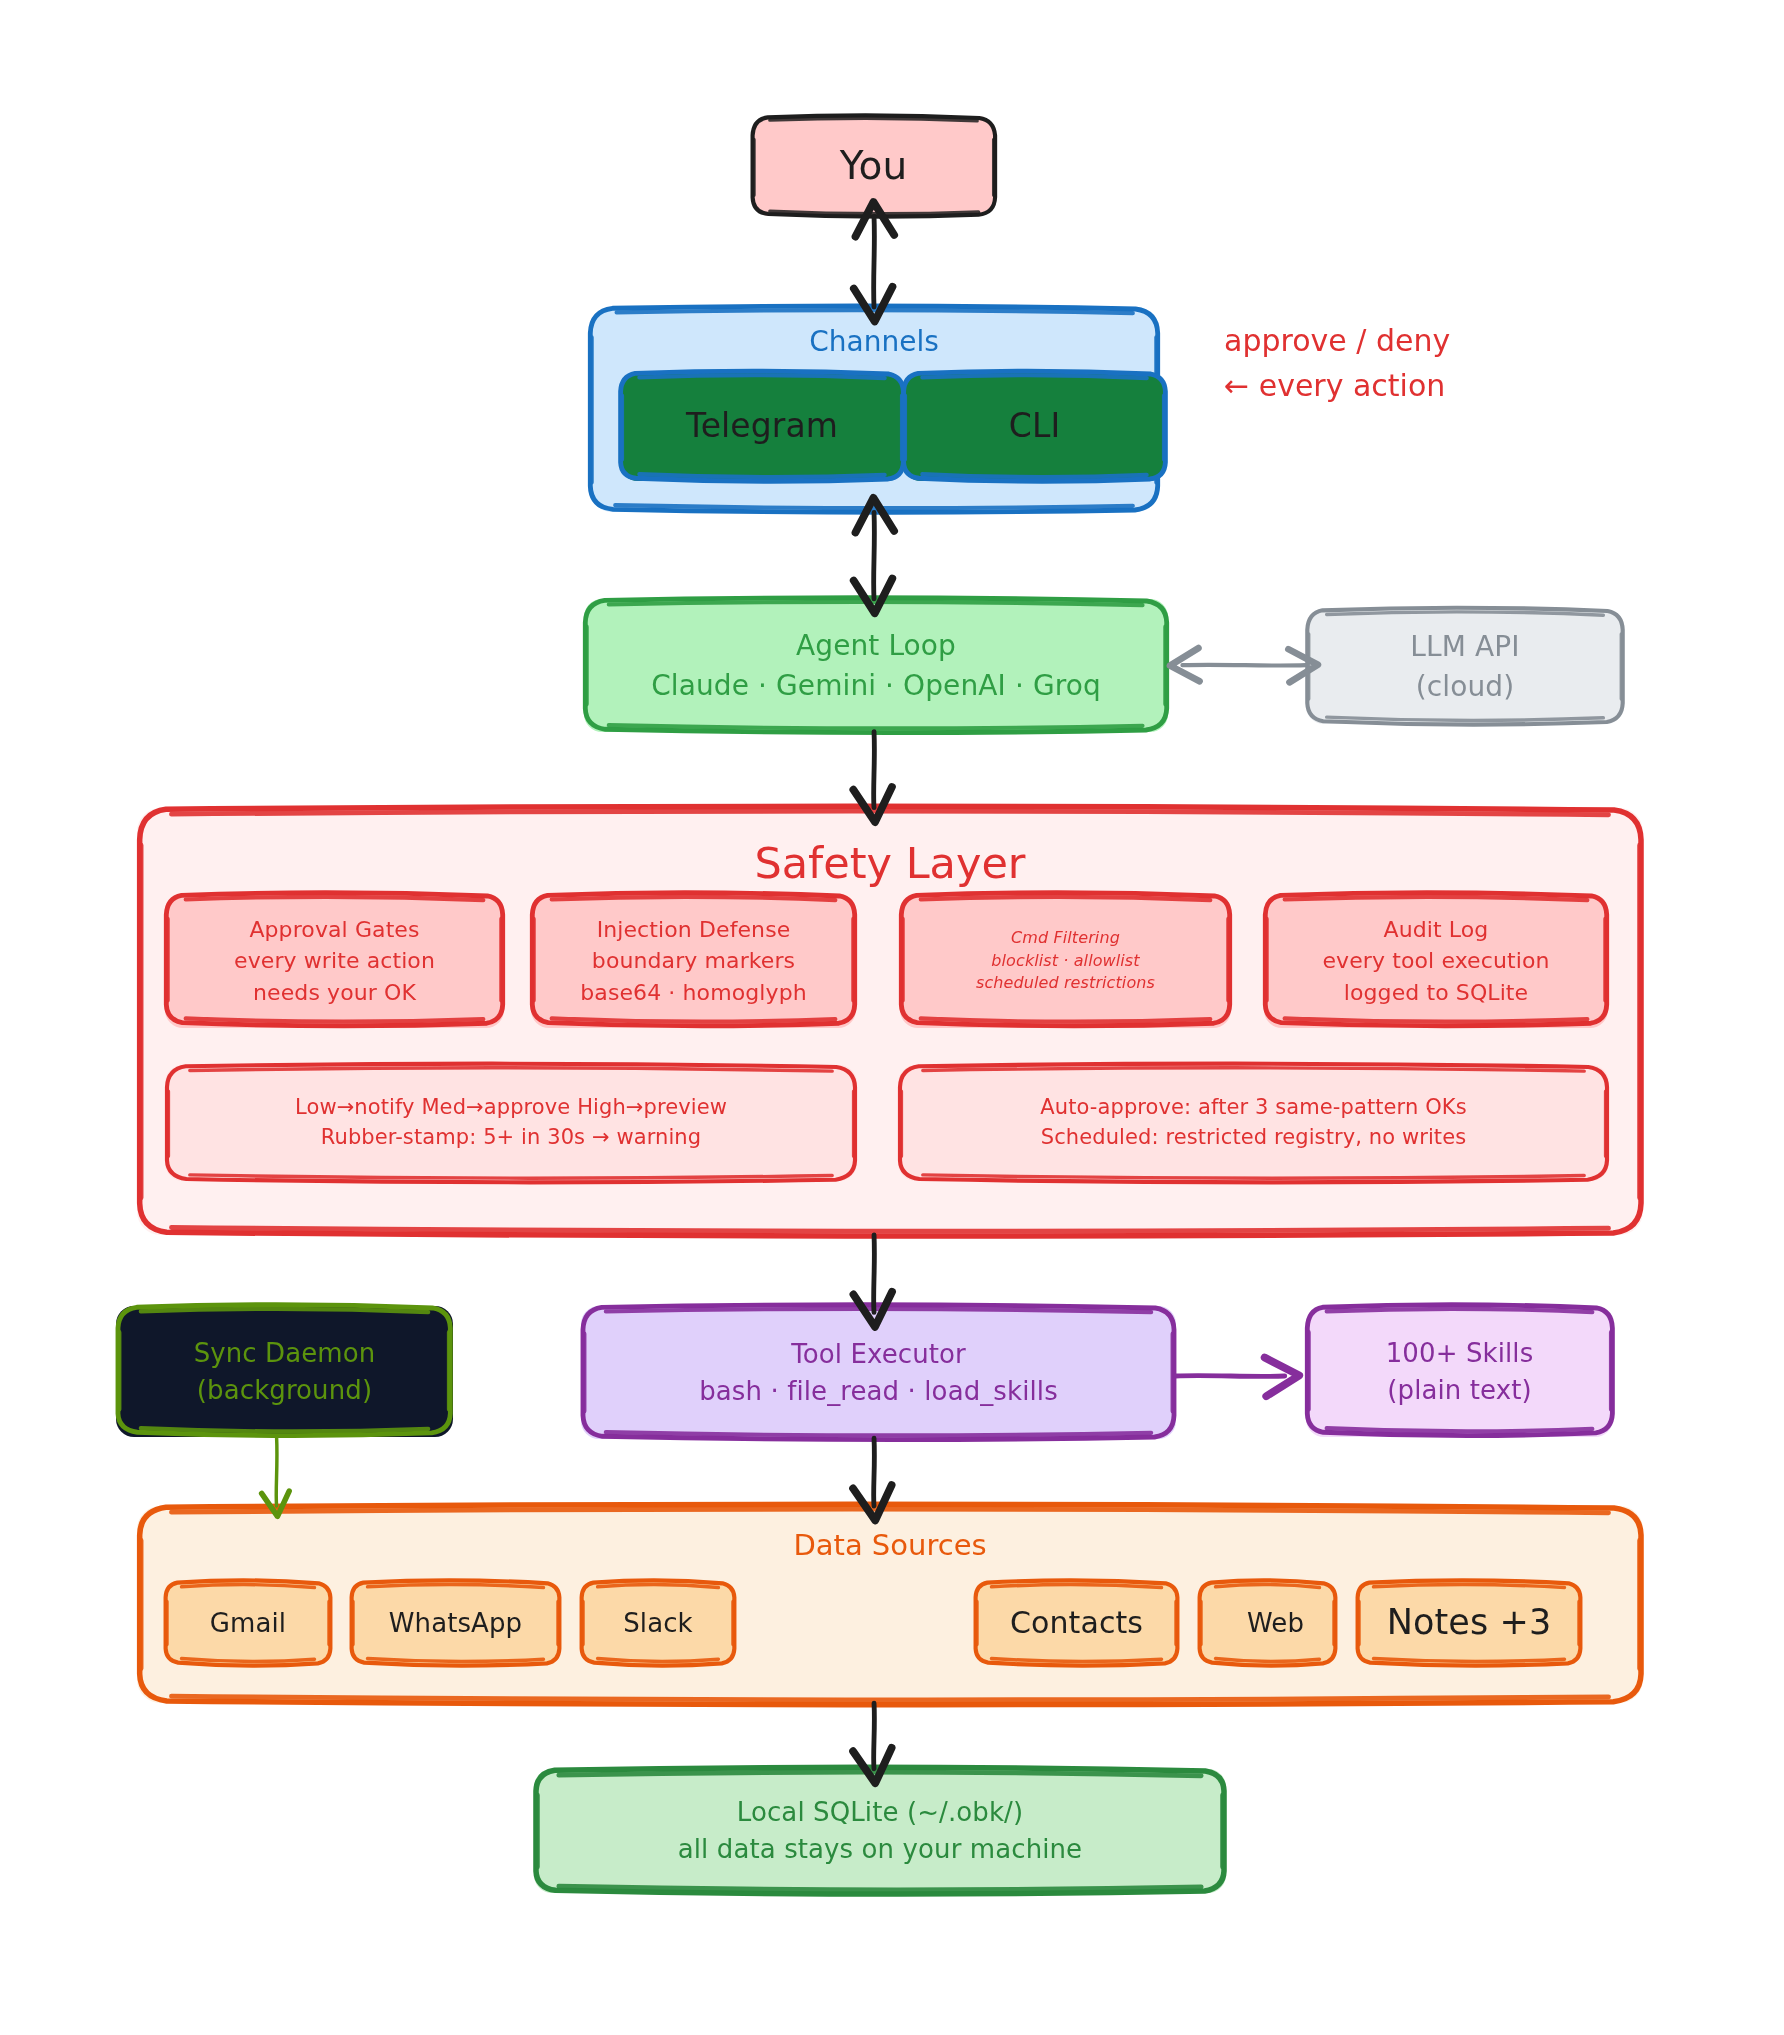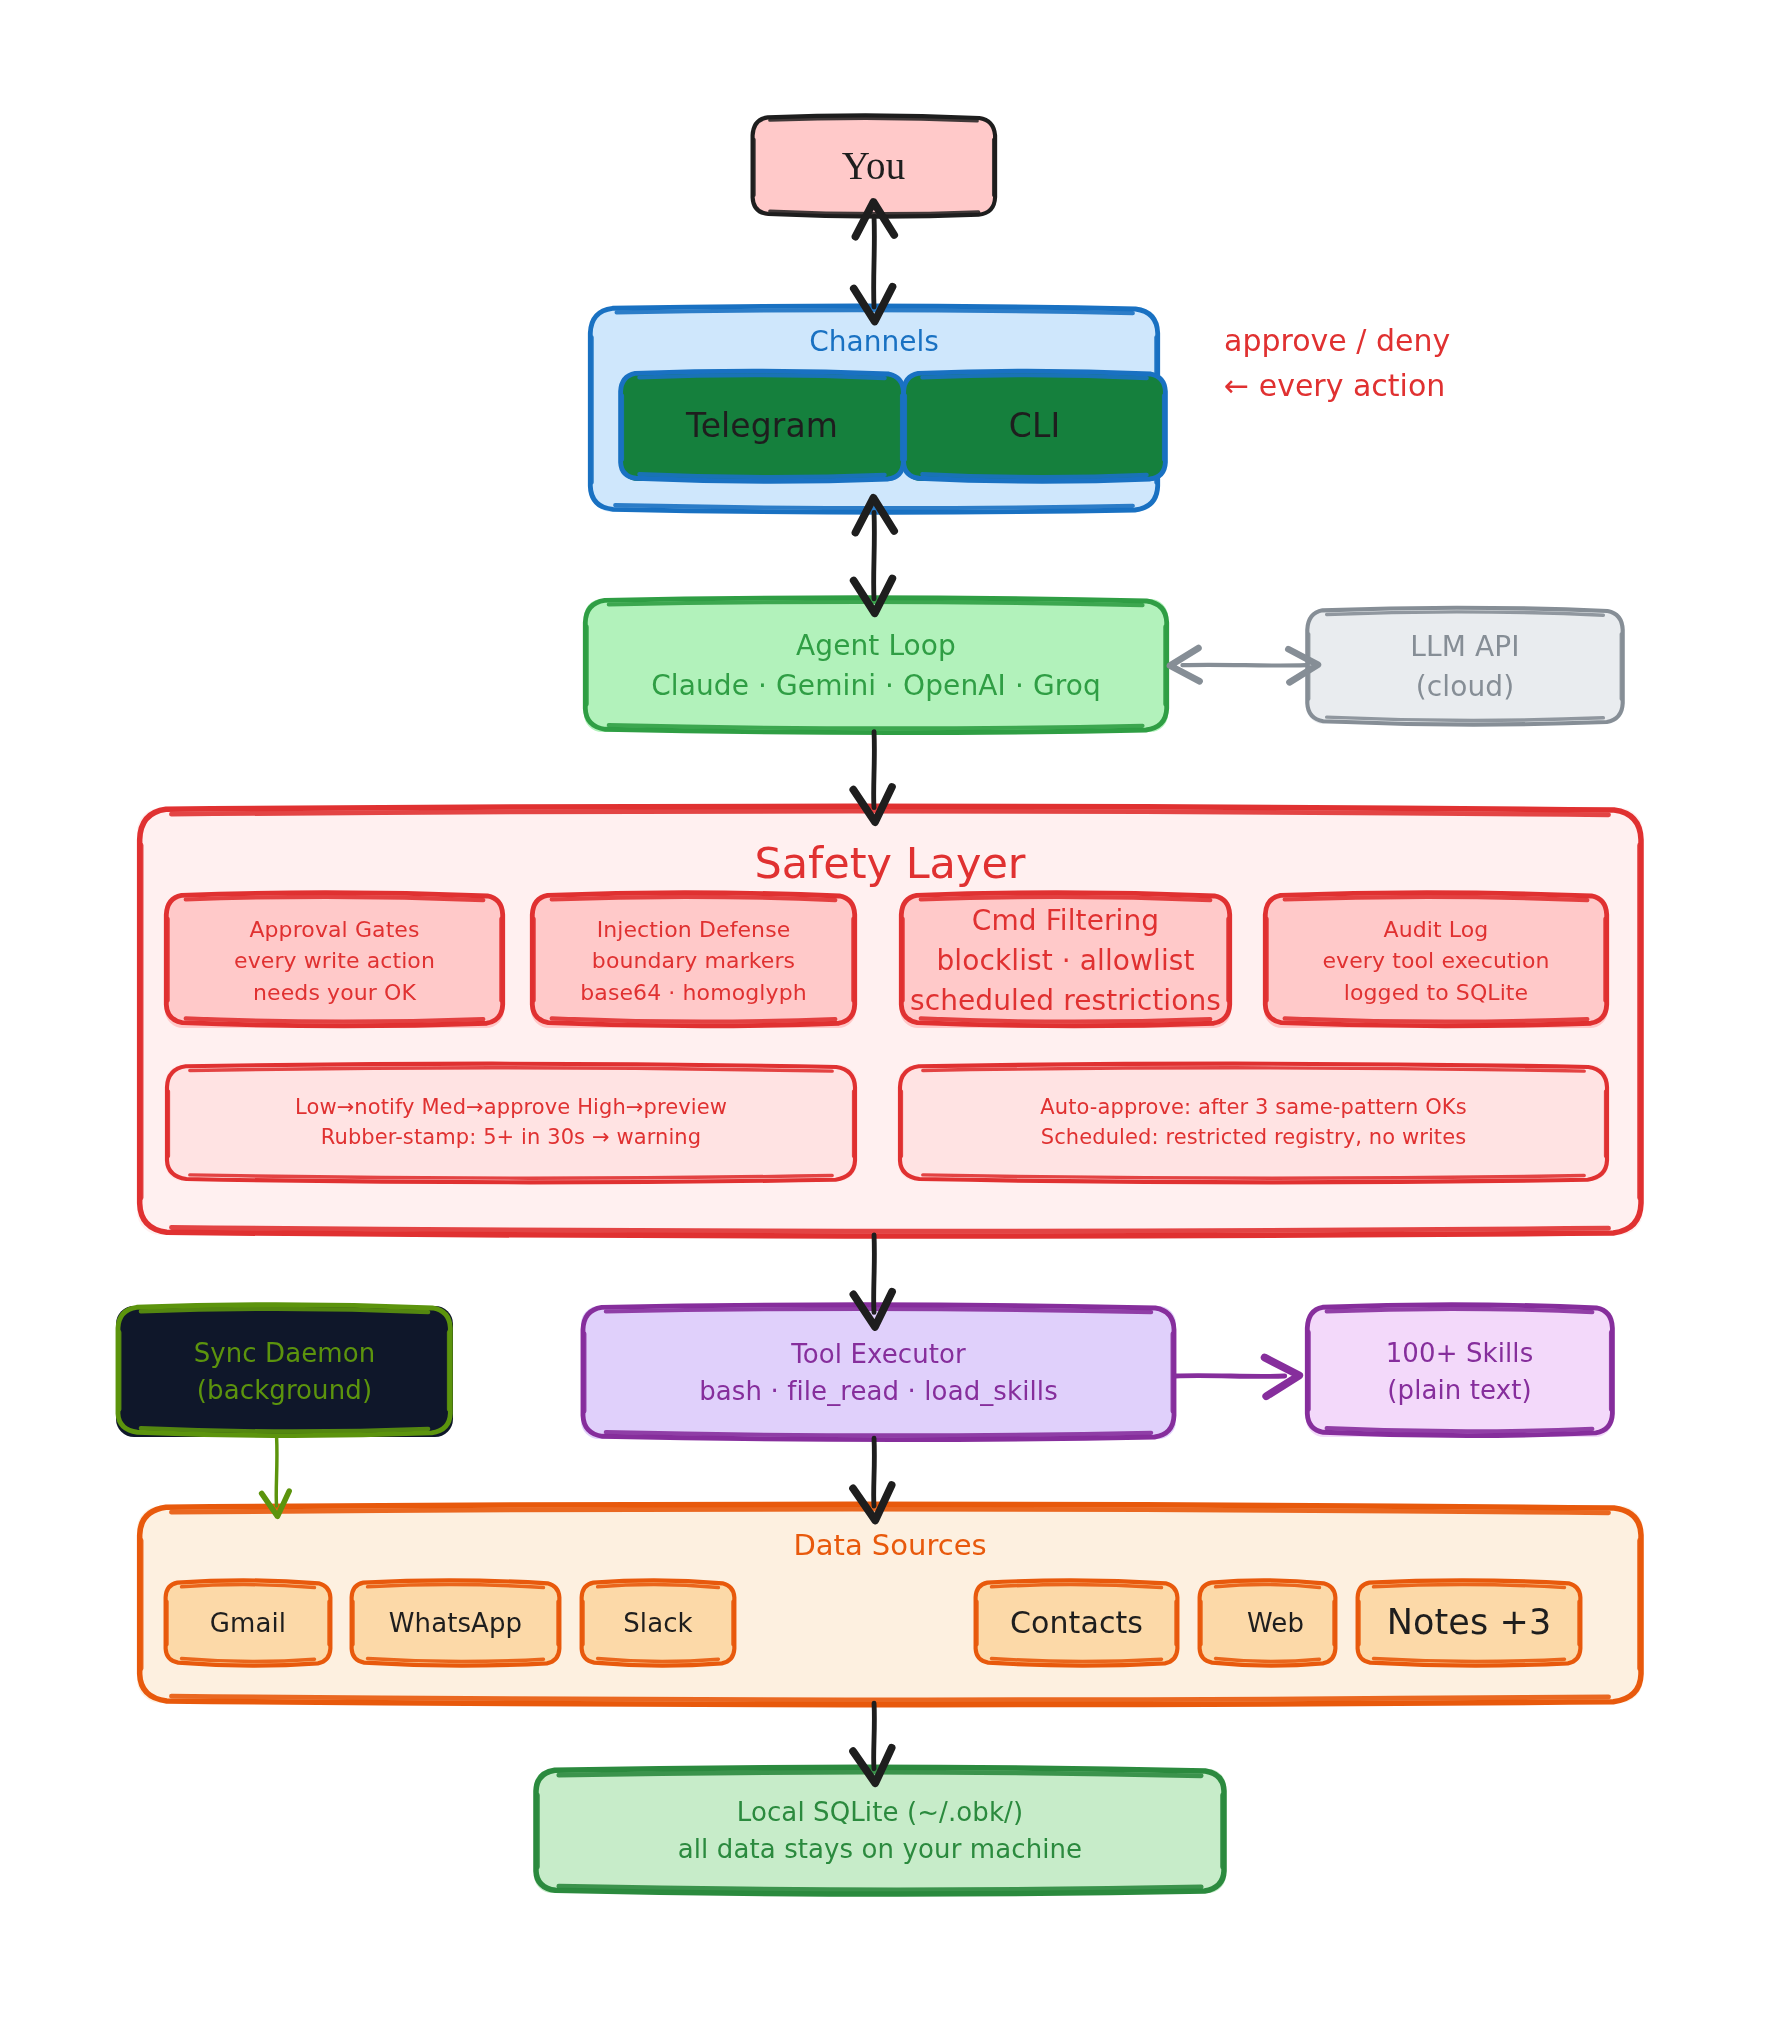--- a/index.html
+++ b/index.html
@@ -52,21 +52,21 @@
     z-index: 2;
   }
   .group-title {
     position: absolute;
     left: 0; right: 0;
     text-align: center;
     font-family: "DejaVu Sans", sans-serif;
   }
 
   
-  .fill-pink   { background: #ffc9c9; font-family: Liberation Serif, serif; }
+  .fill-pink   { background: #ffc9c9; }
   .fill-blue   { background: #cfe7fc; }
   .fill-blue2  { background: #15803d; }
   .fill-green  { background: #b2f2bb; }
   .fill-green2 { background: #c7ecc9; }
   .fill-lime   { background: #0f172a; }
   .fill-gray   { background: #e9ecef; }
   .fill-redbg  { background: #fff0f0; }
   .fill-red2   { background: #ffc9c9; }
   .fill-redsub { background: #ffe3e3; }
   .fill-violet { background: #e0d0fb; }
@@ -256,21 +256,21 @@
       <svg viewBox="0 0 490 214" preserveAspectRatio="none">
         <path d="M34,12 Q245,4 456,13 Q477,17 478,40 L478,170 Q477,193 455,197 Q245,205 35,196 Q13,192 12,170 L12,40 Q13,16 34,12 Z" fill="none" stroke="#e03131" stroke-width="7" stroke-linecap="round"></path>
         <path d="M40,18 Q245,10 450,19 M476,46 L476,164 M450,191 Q245,199 40,190 M14,164 L14,46" fill="none" stroke="#e03131" stroke-width="6" stroke-linecap="round" opacity="0.9"></path>
       </svg>
     </span>
     <span class="ln ttl">Injection Defense</span>
     <span class="ln">boundary markers</span>
     <span class="ln">base64 · homoglyph</span>
   </div>
 
-  <div class="node fill-red2 tx-red" style="left:900px; top:894px; width:331px; height:134px; font-size:28px;">
+  <div class="node fill-red2 tx-red" style="left:900px; top:894px; width:331px; height:134px; font-size:16px;font-style:italic;">
     <span class="rough">
       <svg viewBox="0 0 498 214" preserveAspectRatio="none">
         <path d="M34,12 Q249,4 464,13 Q485,17 486,40 L486,170 Q485,193 463,197 Q249,205 35,196 Q13,192 12,170 L12,40 Q13,16 34,12 Z" fill="none" stroke="#e03131" stroke-width="7" stroke-linecap="round"></path>
         <path d="M40,18 Q249,10 458,19 M484,46 L484,164 M458,191 Q249,199 40,190 M14,164 L14,46" fill="none" stroke="#e03131" stroke-width="6" stroke-linecap="round" opacity="0.9"></path>
       </svg>
     </span>
     <span class="ln ttl">Cmd Filtering</span>
     <span class="ln">blocklist · allowlist</span>
     <span class="ln">scheduled restrictions</span>
   </div>

